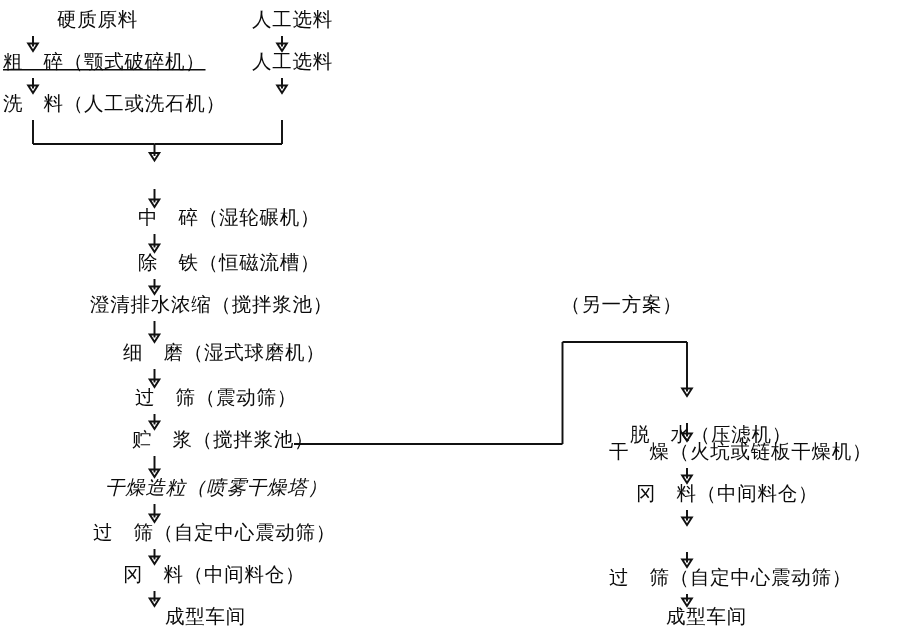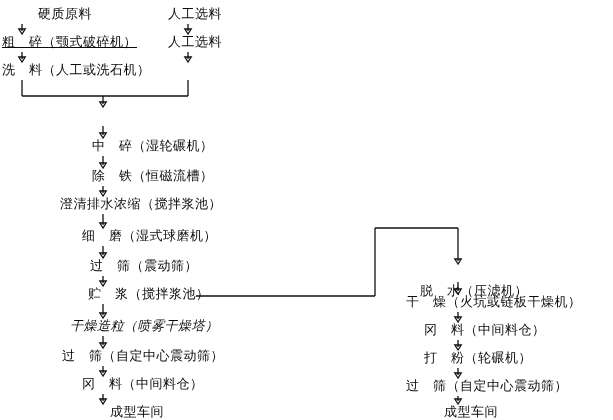--- a/index.html
+++ b/index.html
@@ -156,20 +156,20 @@
   <div class="node" style="left:92px; top:138px;">中　碎（湿轮碾机）</div>
   <div class="node" style="left:92px; top:168px;">除　铁（恒磁流槽）</div>
   <div class="node" style="left:60px; top:196px;">澄清排水浓缩（搅拌浆池）</div>
   <div class="node" style="left:82px; top:228px;">细　磨（湿式球磨机）</div>
   <div class="node" style="left:90px; top:258px;">过　筛（震动筛）</div>
   <div class="node" style="left:88px; top:286px;">贮　浆（搅拌浆池）</div>
   <div class="node" style="left:70px; top:318px;font-style:italic;">干燥造粒（喷雾干燥塔）</div>
   <div class="node" style="left:62px; top:348px;">过　筛（自定中心震动筛）</div>
   <div class="node" style="left:82px; top:376px;">冈　料（中间料仓）</div>
   <div class="node" style="left:110px; top:404px;">成型车间</div>
+  <div class="node" style="left:374px; top:196px;">（另一方案）</div>
   <div class="node" style="left:420px; top:264px;margin-top:19px;">脱　水（压滤机）</div>
   <div class="node" style="left:406px; top:294px;">干　燥（火坑或链板干燥机）</div>
   <div class="node" style="left:424px; top:322px;">冈　料（中间料仓）</div>
-  <div class="node" style="left:424px; top:350px;">打　粉（轮碾机）</div>
   <div class="node" style="left:406px; top:378px;">过　筛（自定中心震动筛）</div>
   <div class="node" style="left:444px; top:404px;">成型车间</div>
 
 </div>
 
 </body></html>

